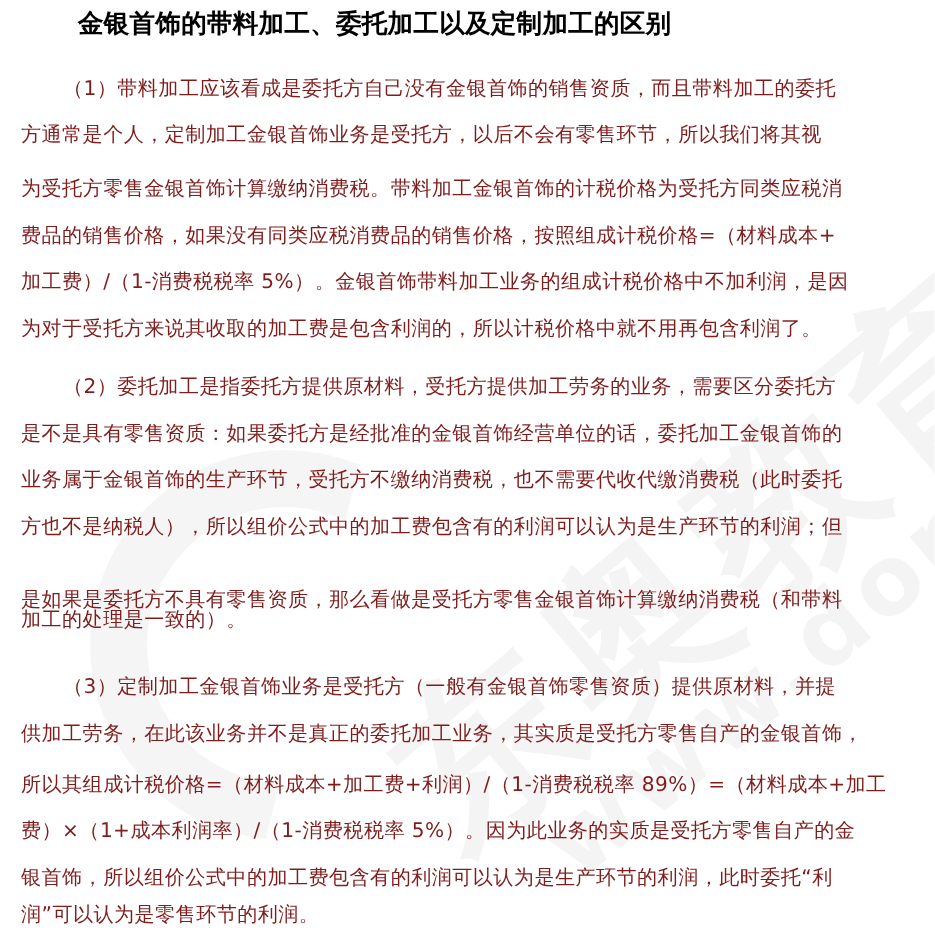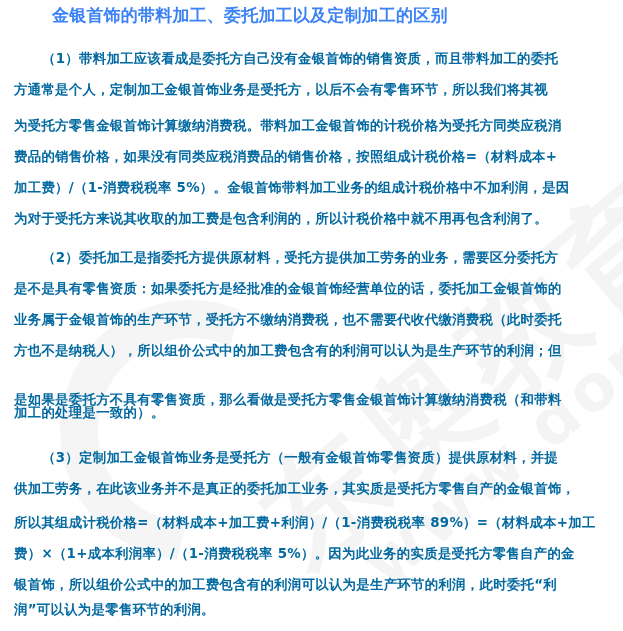--- a/index.html
+++ b/index.html
@@ -63,33 +63,32 @@
     .content {
       position: relative;
       z-index: 1;
     }
     .title {
       position: absolute;
       left: 52px;
       top: 4px;
       font-size: 17px;
       font-weight: bold;
-      color: #3b82f6;
+      color: #000000;
       white-space: nowrap;
       letter-spacing: 0.2px;
       text-align: right;
     }
     .line {
       position: absolute;
       left: 14px;
       font-size: 13.4px;
       white-space: nowrap;
-      color: #0369a1;
+      color: #7f1d1d;
       letter-spacing: 0.3px;
-      font-weight: bold;
     }
     .line.indent {
       left: 42px;
     }
   </style>
 </head>
 <body>
 
 <div class="wm-circle"></div>
 <div class="watermark">

